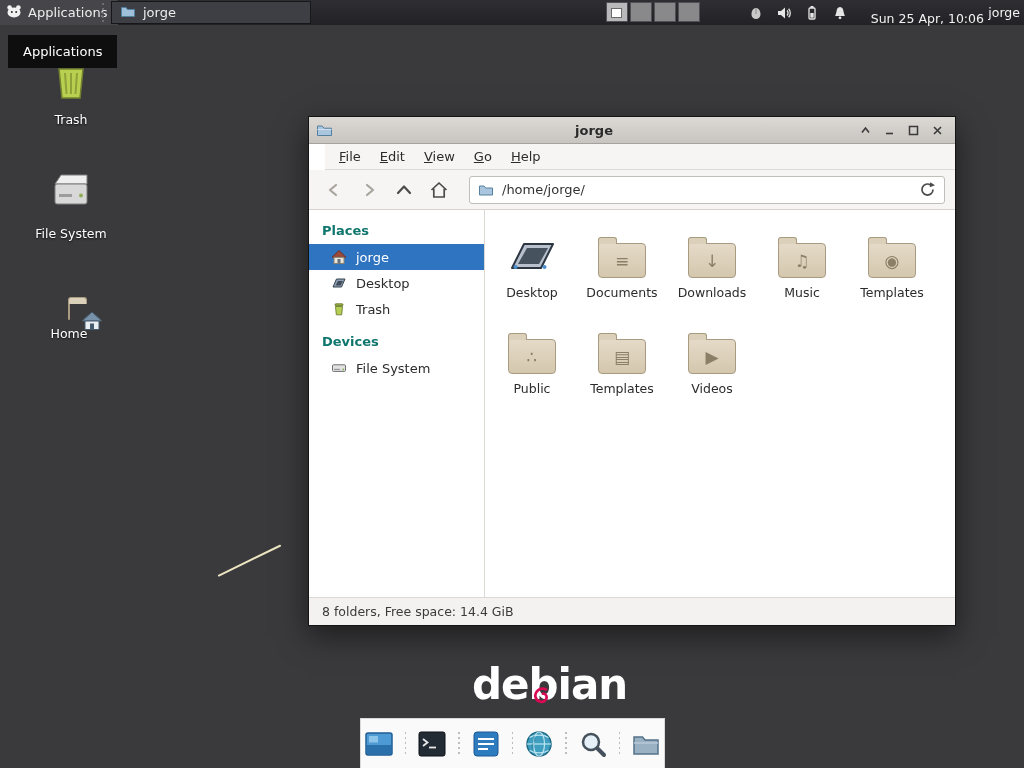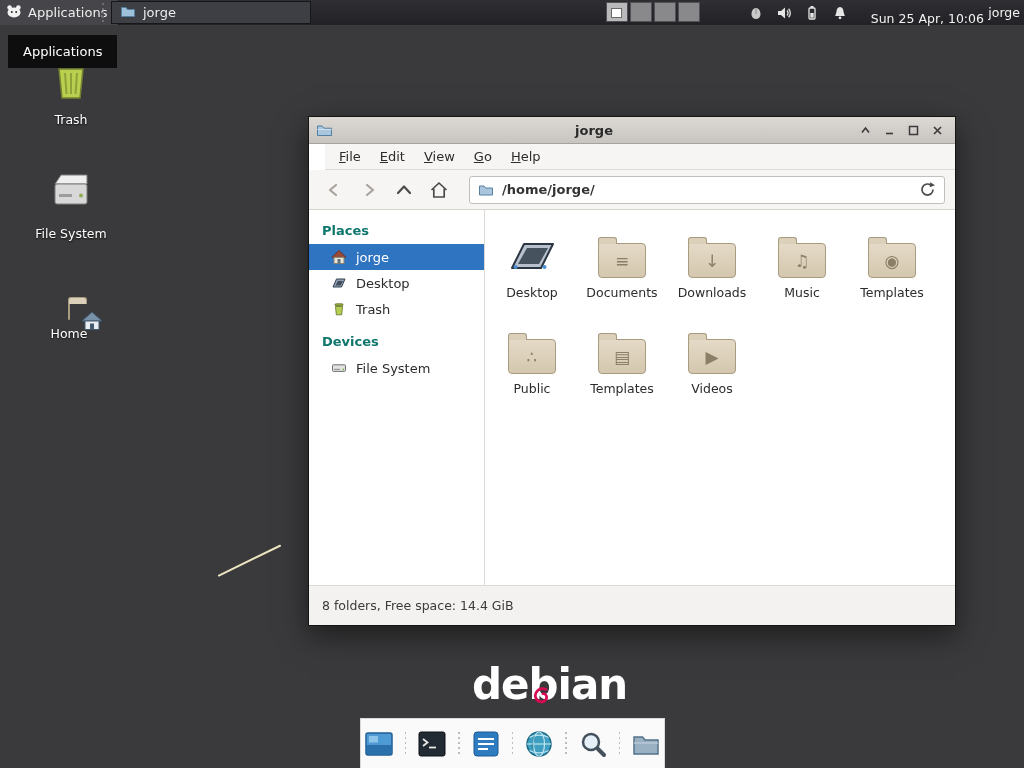--- a/index.html
+++ b/index.html
@@ -63,37 +63,37 @@
              border-bottom:1px solid #dedad6; font-size:13px; color:#2c2c2c; flex:0 0 auto;margin-left:16px; }
   .menu-item { padding:4px 9px; }
   .menu-item::first-letter { text-decoration:underline; }
 
   .toolbar { height:40px; background:#f6f5f3; display:flex; align-items:center; padding:0 10px;
              gap:5px; border-bottom:1px solid #d6d2ce; flex:0 0 auto; }
   .tbtn { width:30px; height:30px; display:flex; align-items:center; justify-content:center; border-radius:3px; }
   .pathbar { flex:1; height:28px; margin-left:10px; background:#fff; border:1px solid #c2beb9;
              border-radius:3px; display:flex; align-items:center; padding:0 8px; gap:8px;
              font-size:13px; color:#323232; }
-  .path-text { flex:1;font-weight:bold; }
+  .path-text { flex:1; }
 
   .wbody { flex:1; display:flex; min-height:0; }
   .sidebar { width:176px; border-right:1px solid #dcd8d4; background:#fff; padding-top:7px;
              font-size:13px; color:#2c2c2c; flex:0 0 auto; }
   .side-header { font-weight:bold; padding:6px 12px 6px 13px; color:#0f766e; }
   .side-row { height:26px; display:flex; align-items:center; gap:9px; padding-left:22px; }
   .side-row.selected { background:#2f74c0; color:#fff; }
   .side-ico { width:16px; height:16px; display:flex; align-items:center; justify-content:center; }
 
   .main { flex:1; background:#fff; position:relative; overflow:hidden; }
   .files { display:grid; grid-template-columns:repeat(5,90px); grid-auto-rows:96px; padding:16px 0 0 2px; }
   .file-item { display:flex; flex-direction:column; align-items:center; gap:7px;
                font-size:12.5px; color:#2c2c2c; }
   .icon-slot { height:52px; display:flex; align-items:flex-end; justify-content:center; }
 
-  .statusbar { height:40px; background:#f3f2f0; border-top:1px solid #dcd8d4; display:flex;
+  .statusbar { height:28px; background:#f3f2f0; border-top:1px solid #dcd8d4; display:flex;
                align-items:center; padding-left:13px; font-size:12.5px; color:#3b3b3b; flex:0 0 auto; }
 
   
   .debian { position:absolute; left:472px; top:660px; color:#fff; font-size:42px; font-weight:bold;
             letter-spacing:-1px; }
   .swirl { position:absolute; left:61px; top:5px; }
 
   
   .dock { position:absolute; left:360px; bottom:0; width:305px; height:50px; background:#fafafa;
           border:1px solid #d9d9d9; border-bottom:none; display:flex; align-items:center;

